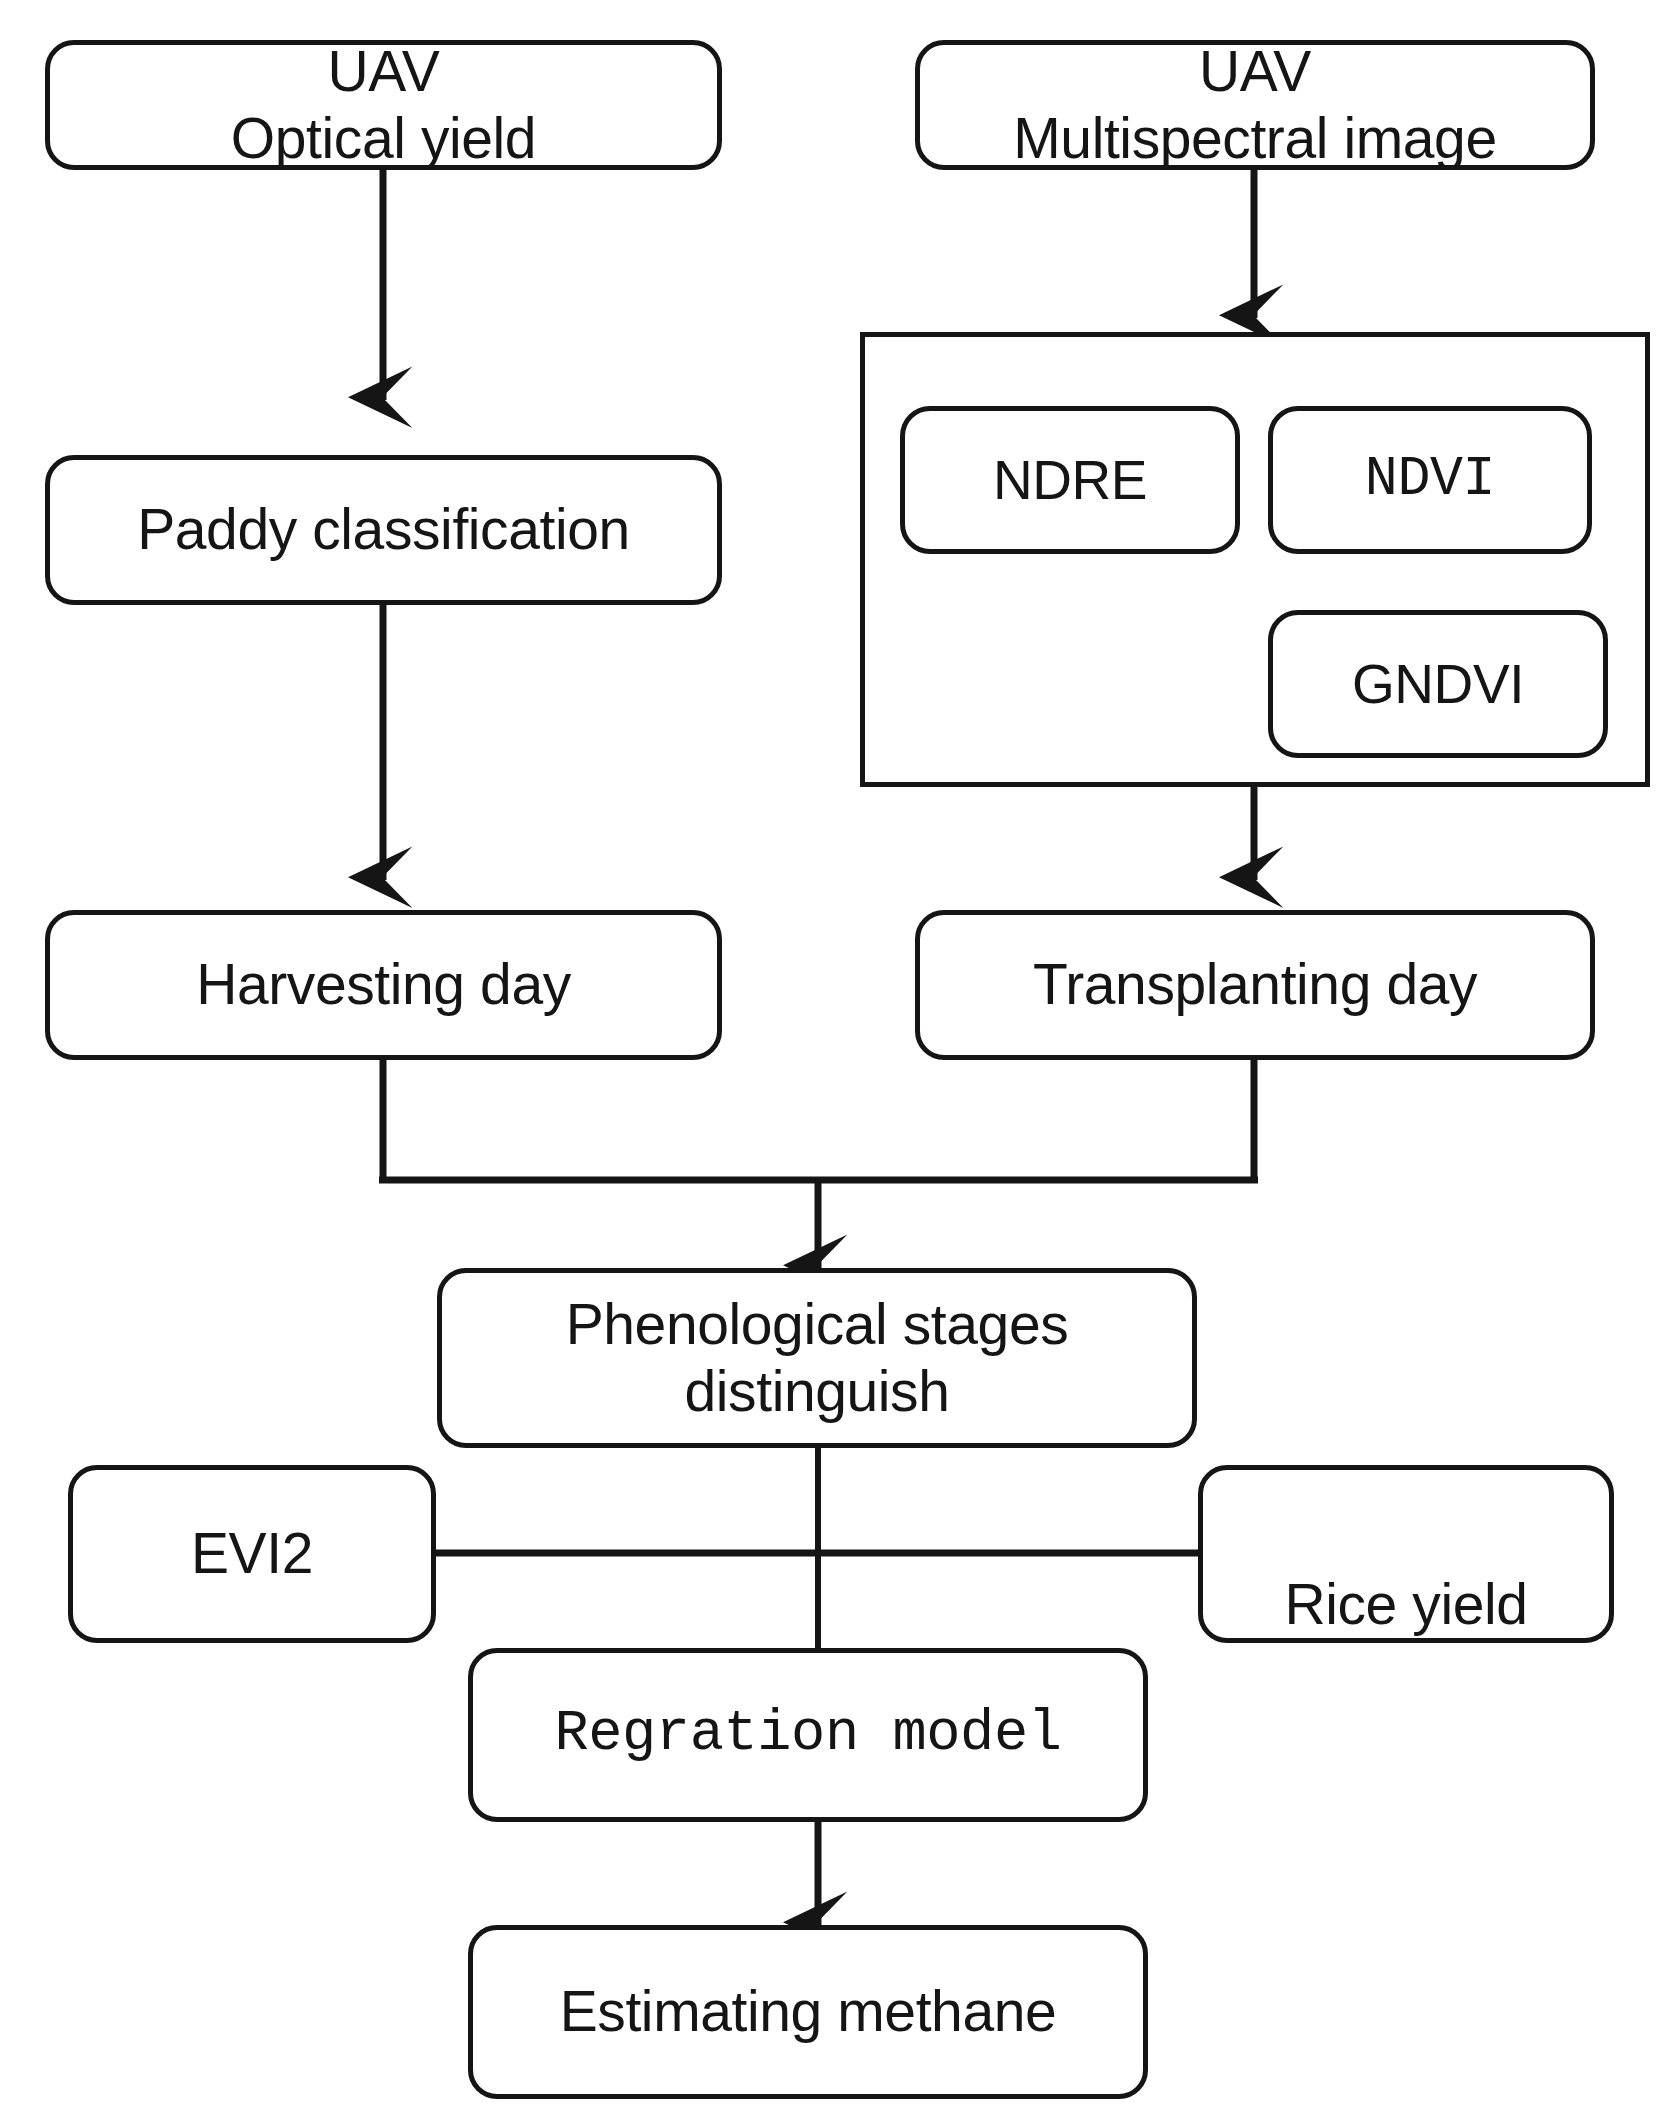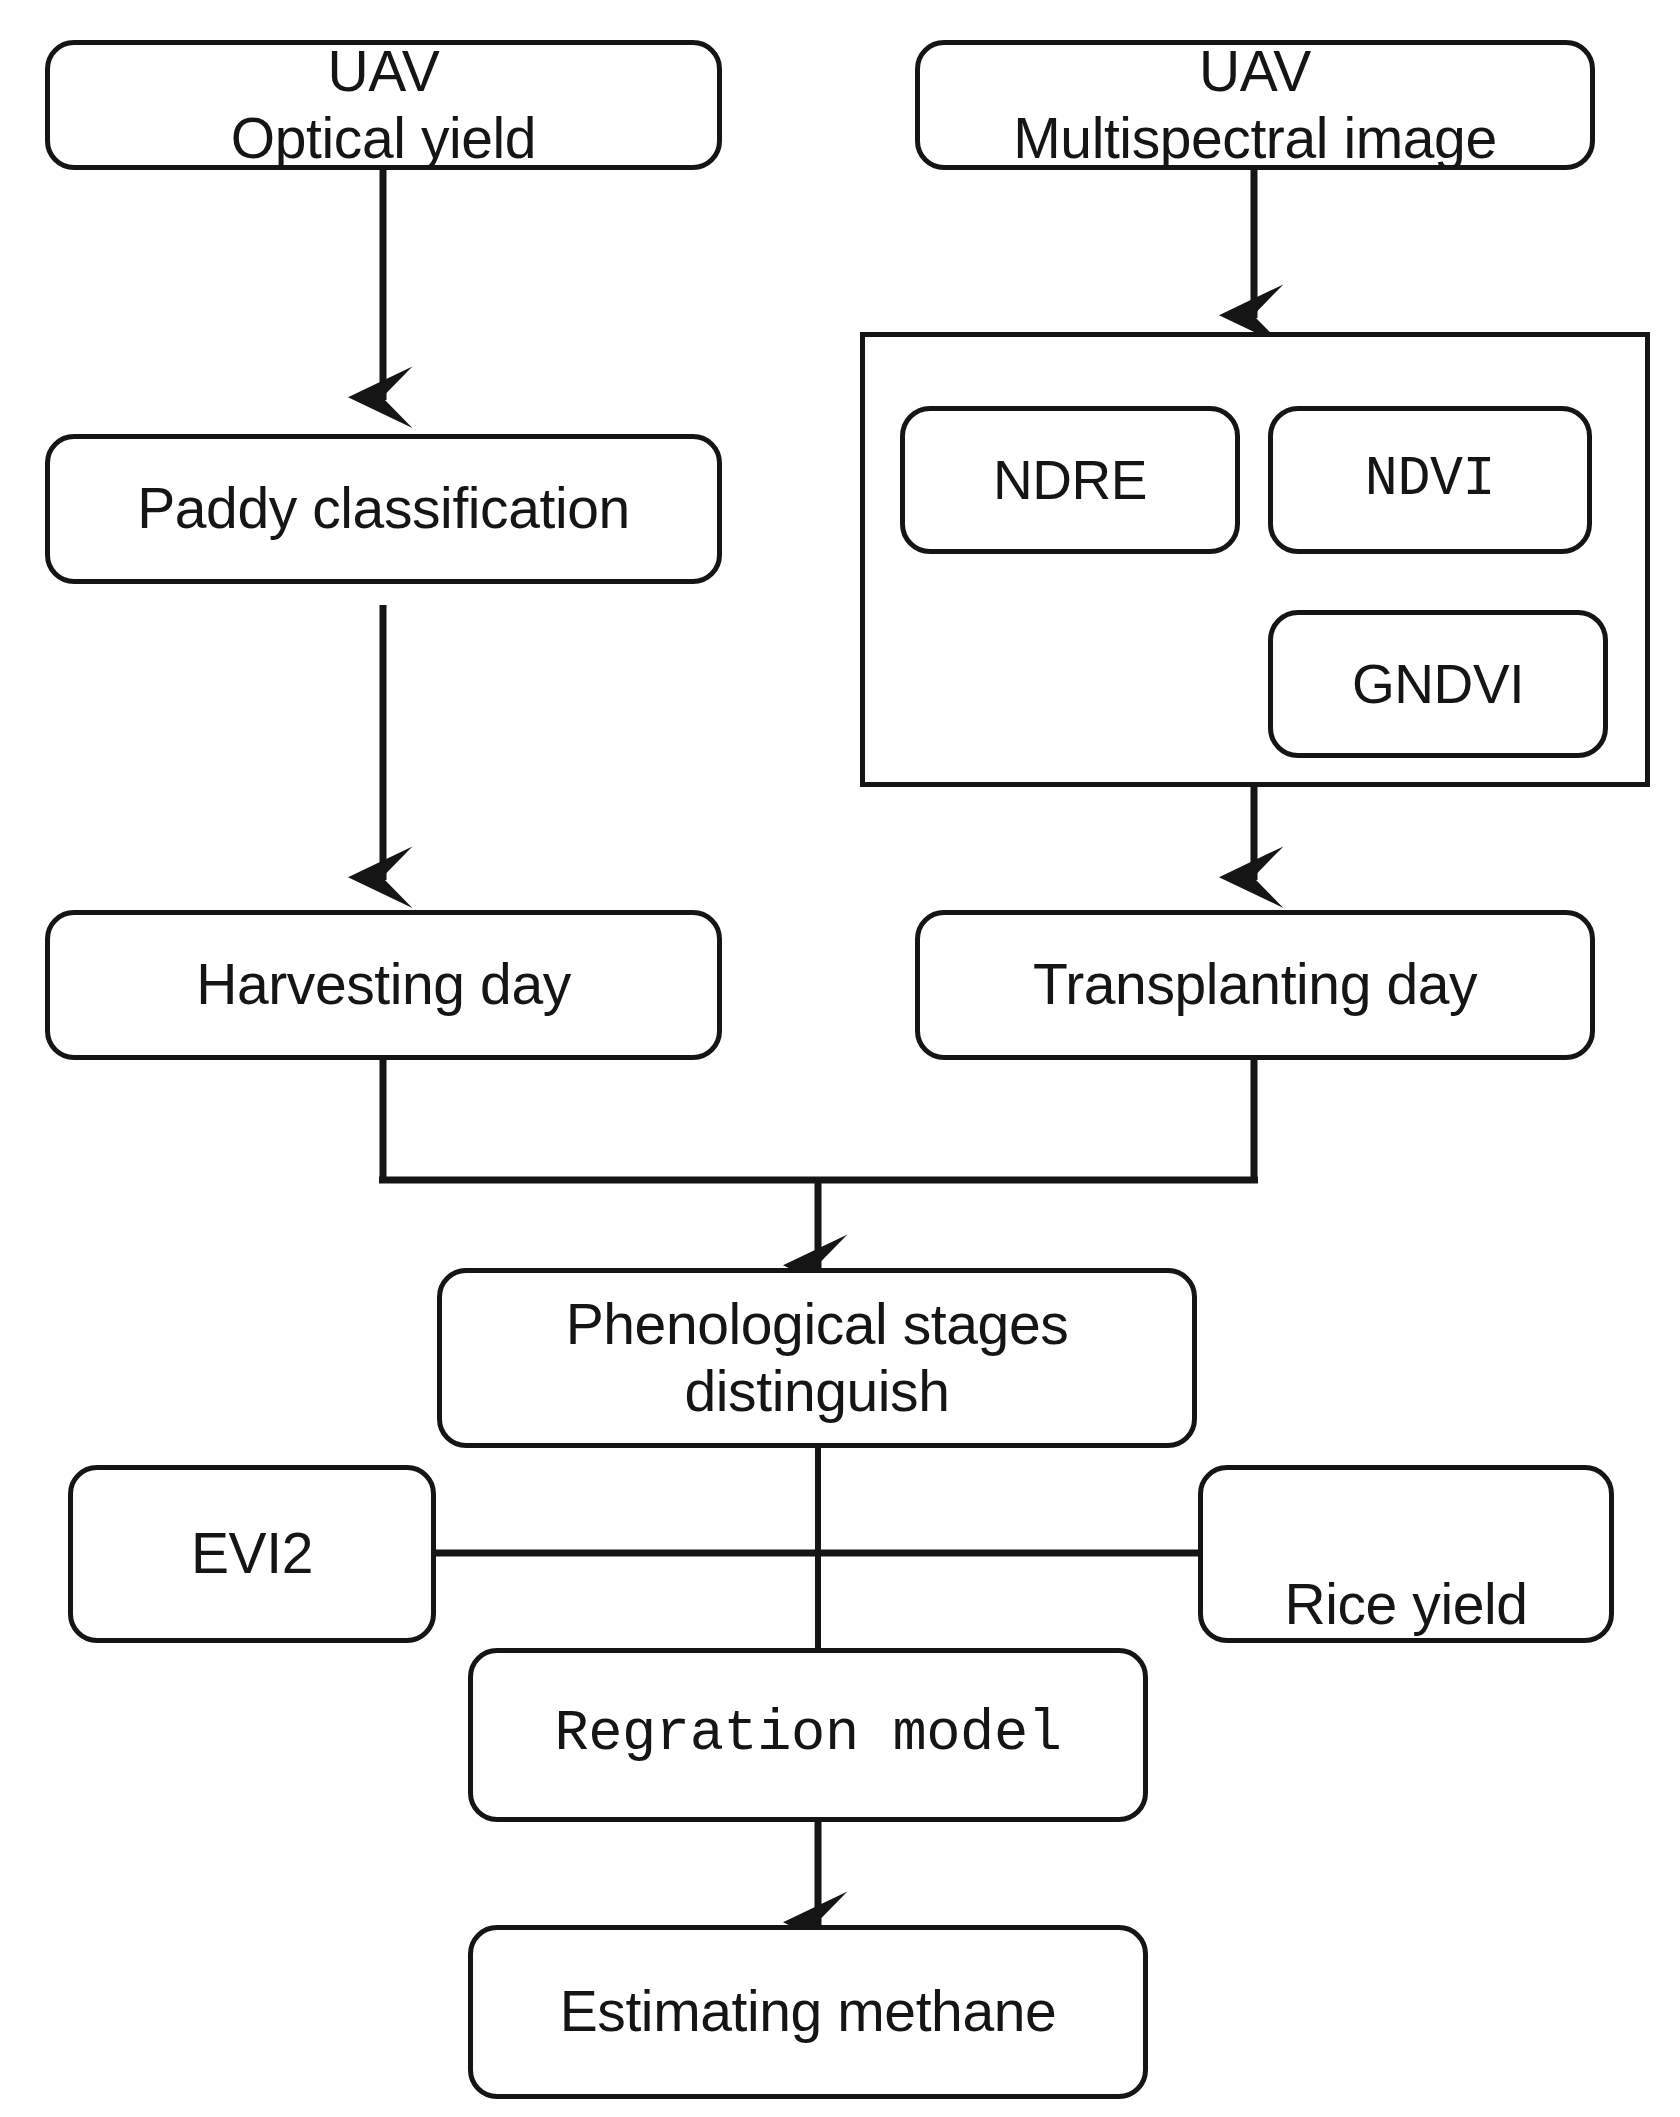--- a/index.html
+++ b/index.html
@@ -117,21 +117,21 @@
 
   <div class="node small" style="left:1268px; top:378px; width:324px; height:148px;font-family:Liberation Mono, monospace;">
     <span>NDVI</span>
   </div>
 
 
   <div class="node small" style="left:1268px; top:582px; width:340px; height:148px;">
     <span>GNDVI</span>
   </div>
 
-  <div class="node" style="left:45px; top:434px; width:677px; height:150px;">
+  <div class="node" style="left:45px; top:455px; width:677px; height:150px;">
     <span>Paddy classification</span>
   </div>
 
   <div class="node" style="left:45px; top:910px; width:677px; height:150px;">
     <span>Harvesting day</span>
   </div>
 
   <div class="node" style="left:915px; top:910px; width:680px; height:150px;">
     <span>Transplanting day</span>
   </div>

